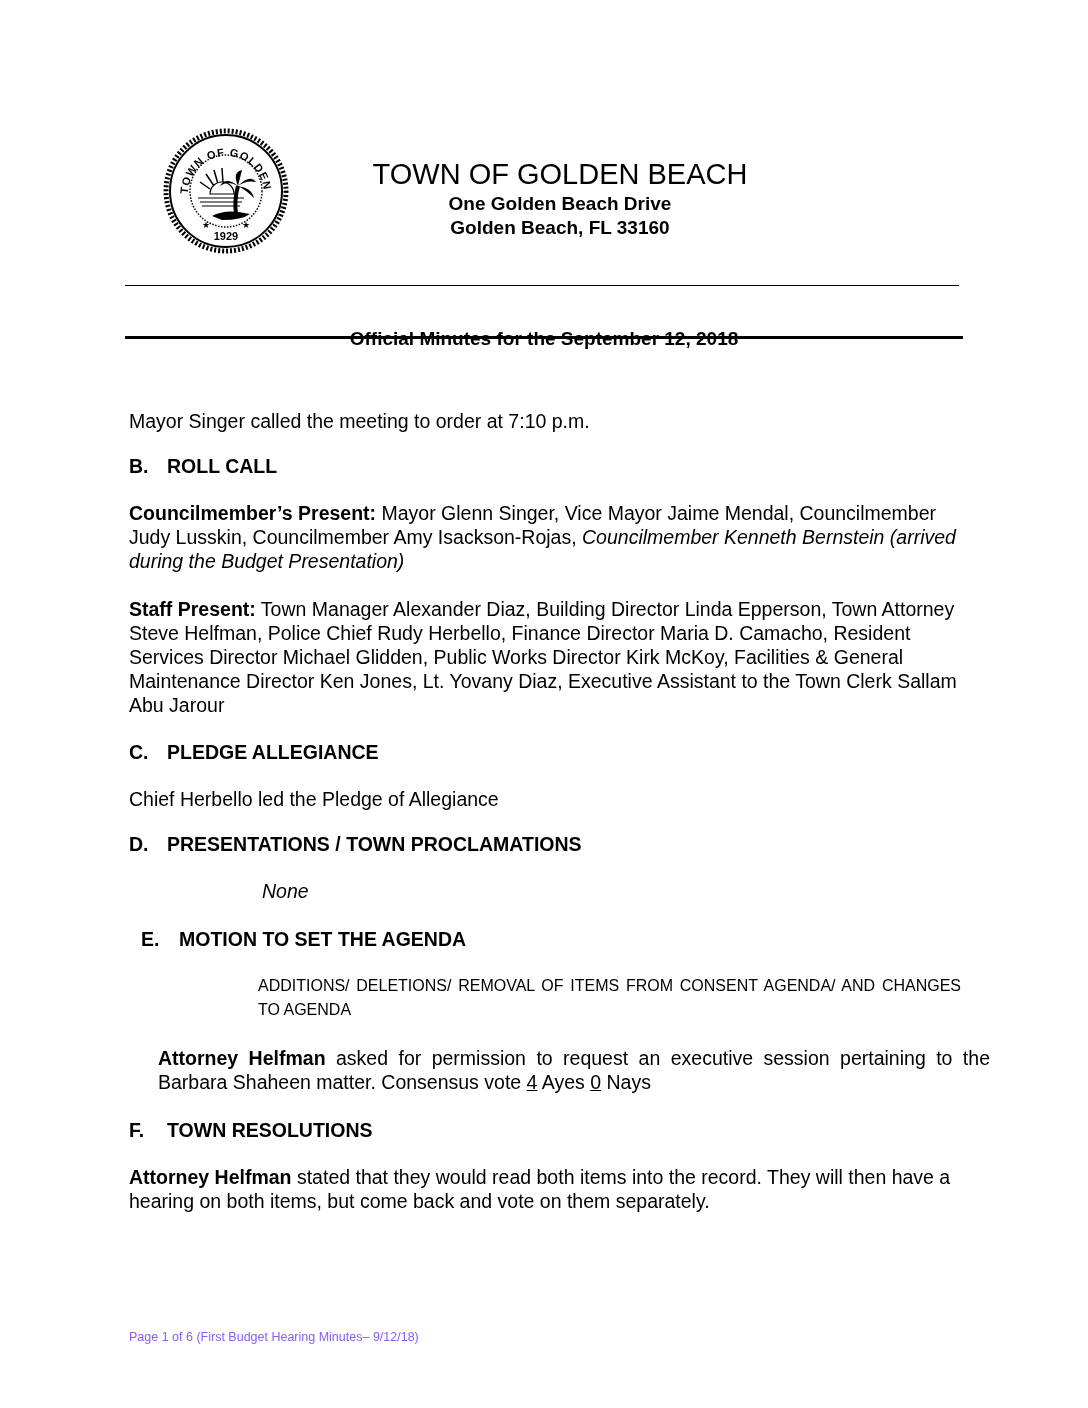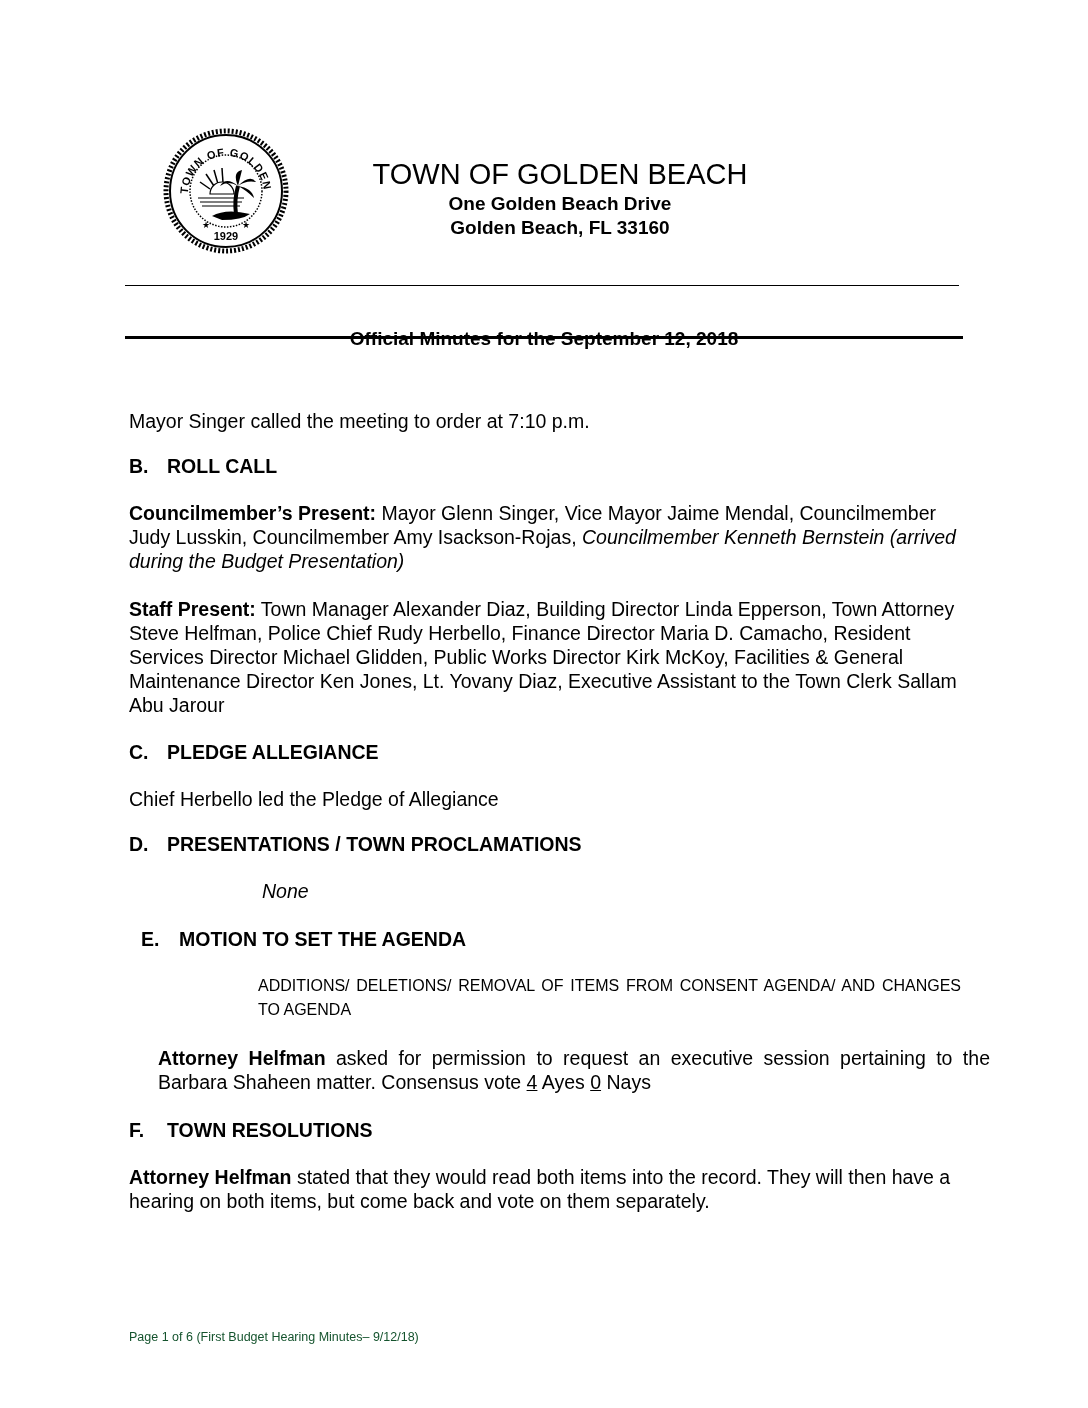--- a/index.html
+++ b/index.html
@@ -24,21 +24,21 @@
     .sec { position: absolute; left: 129px; font-size: 19.5px; font-weight: 700; line-height: 24px; }
     .sec .letter { display: inline-block; width: 38px; }
 
     .para { position: absolute; left: 129px; width: 832px; font-size: 19.5px; line-height: 24px; }
     .para b { font-weight: 700; }
     .para i { font-style: italic; }
     .indent { position: absolute; left: 258px; width: 703px; font-size: 16px; line-height: 24px; }
     .justify { text-align: justify; text-align-last: left; }
     .u { text-decoration: underline; }
 
-    .footer { position: absolute; left: 129px; top: 1329px; font-size: 12.5px; line-height: 16px; color: #14532d; }
+    .footer { position: absolute; left: 129px; top: 1329px; font-size: 12.5px; line-height: 16px; color: #8b5cf6; }
   </style>
 </head>
 <body>
 
 <div class="page">
 
   <div class="seal">
     <svg width="128" height="126" viewBox="0 0 128 126">
       <defs>
         <path id="sealArc" d="M 26 66 A 38 38 0 0 1 102 66"></path>

